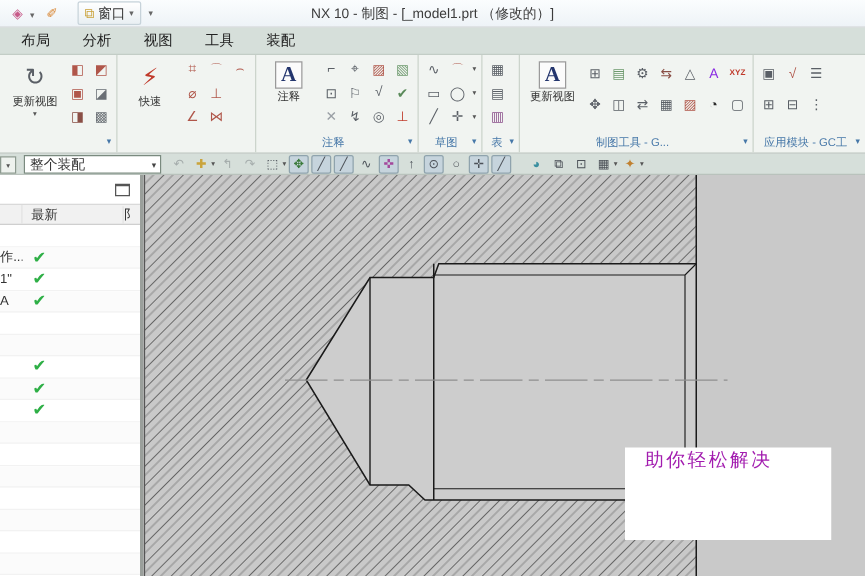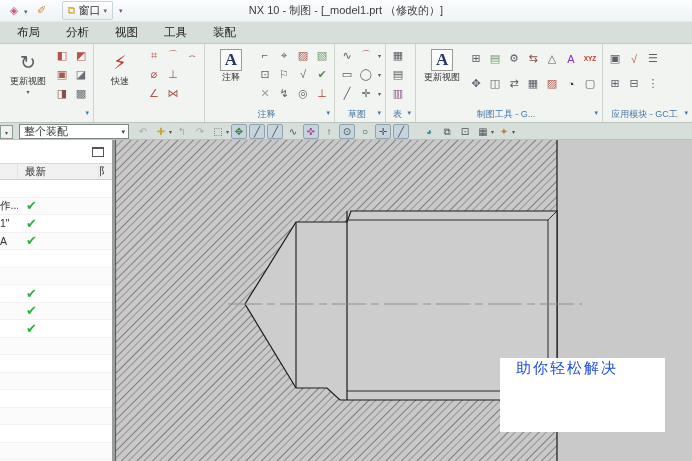--- a/index.html
+++ b/index.html
@@ -75,21 +75,21 @@
   .nav-row:nth-child(even){ background:#fbfbfb; }
   .nav-row .c1 { width:18px; overflow:hidden; white-space:nowrap; font-size:10.5px; color:#333; }
   .nav-row .c2 { flex:1; padding-left:8px; }
   .chk { color:#2eaf46; font-size:13px; font-weight:bold; }
   .panel-border { width:3px; background:#9a9f9b; }
   .canvas { position:relative; flex:1; background:#c9c9c9; }
 
   
   .watermark { position:absolute; left:385px; top:218px; width:165px; height:74px; background:#fff; overflow:hidden; }
   .wm-title { margin:5px 0 0 13px; font-size:28px; font-weight:bold; color:#21c12f; letter-spacing:1px; }
-  .wm-sub { margin:1px 0 0 16px; font-size:15px; color:#1d4ed8; letter-spacing:2px; }
+  .wm-sub { margin:1px 0 0 16px; font-size:15px; color:#a21caf; letter-spacing:2px; }
 </style>
 </head>
 <body>
 
 <div class="titlebar">
   <span class="title-text">NX 10 - 制图 - [_model1.prt （修改的）]</span>
   <span id="qa-icons"><span class="qa-icon" style="color: rgb(199, 91, 138);">◈</span><span class="qa-dd">▾</span><span class="qa-icon" style="color: rgb(217, 138, 58);">✐</span><span class="qa-dd"></span></span>
   <span class="win-btn">
     <span class="glyph">⧉</span>
     <span>窗口</span>

